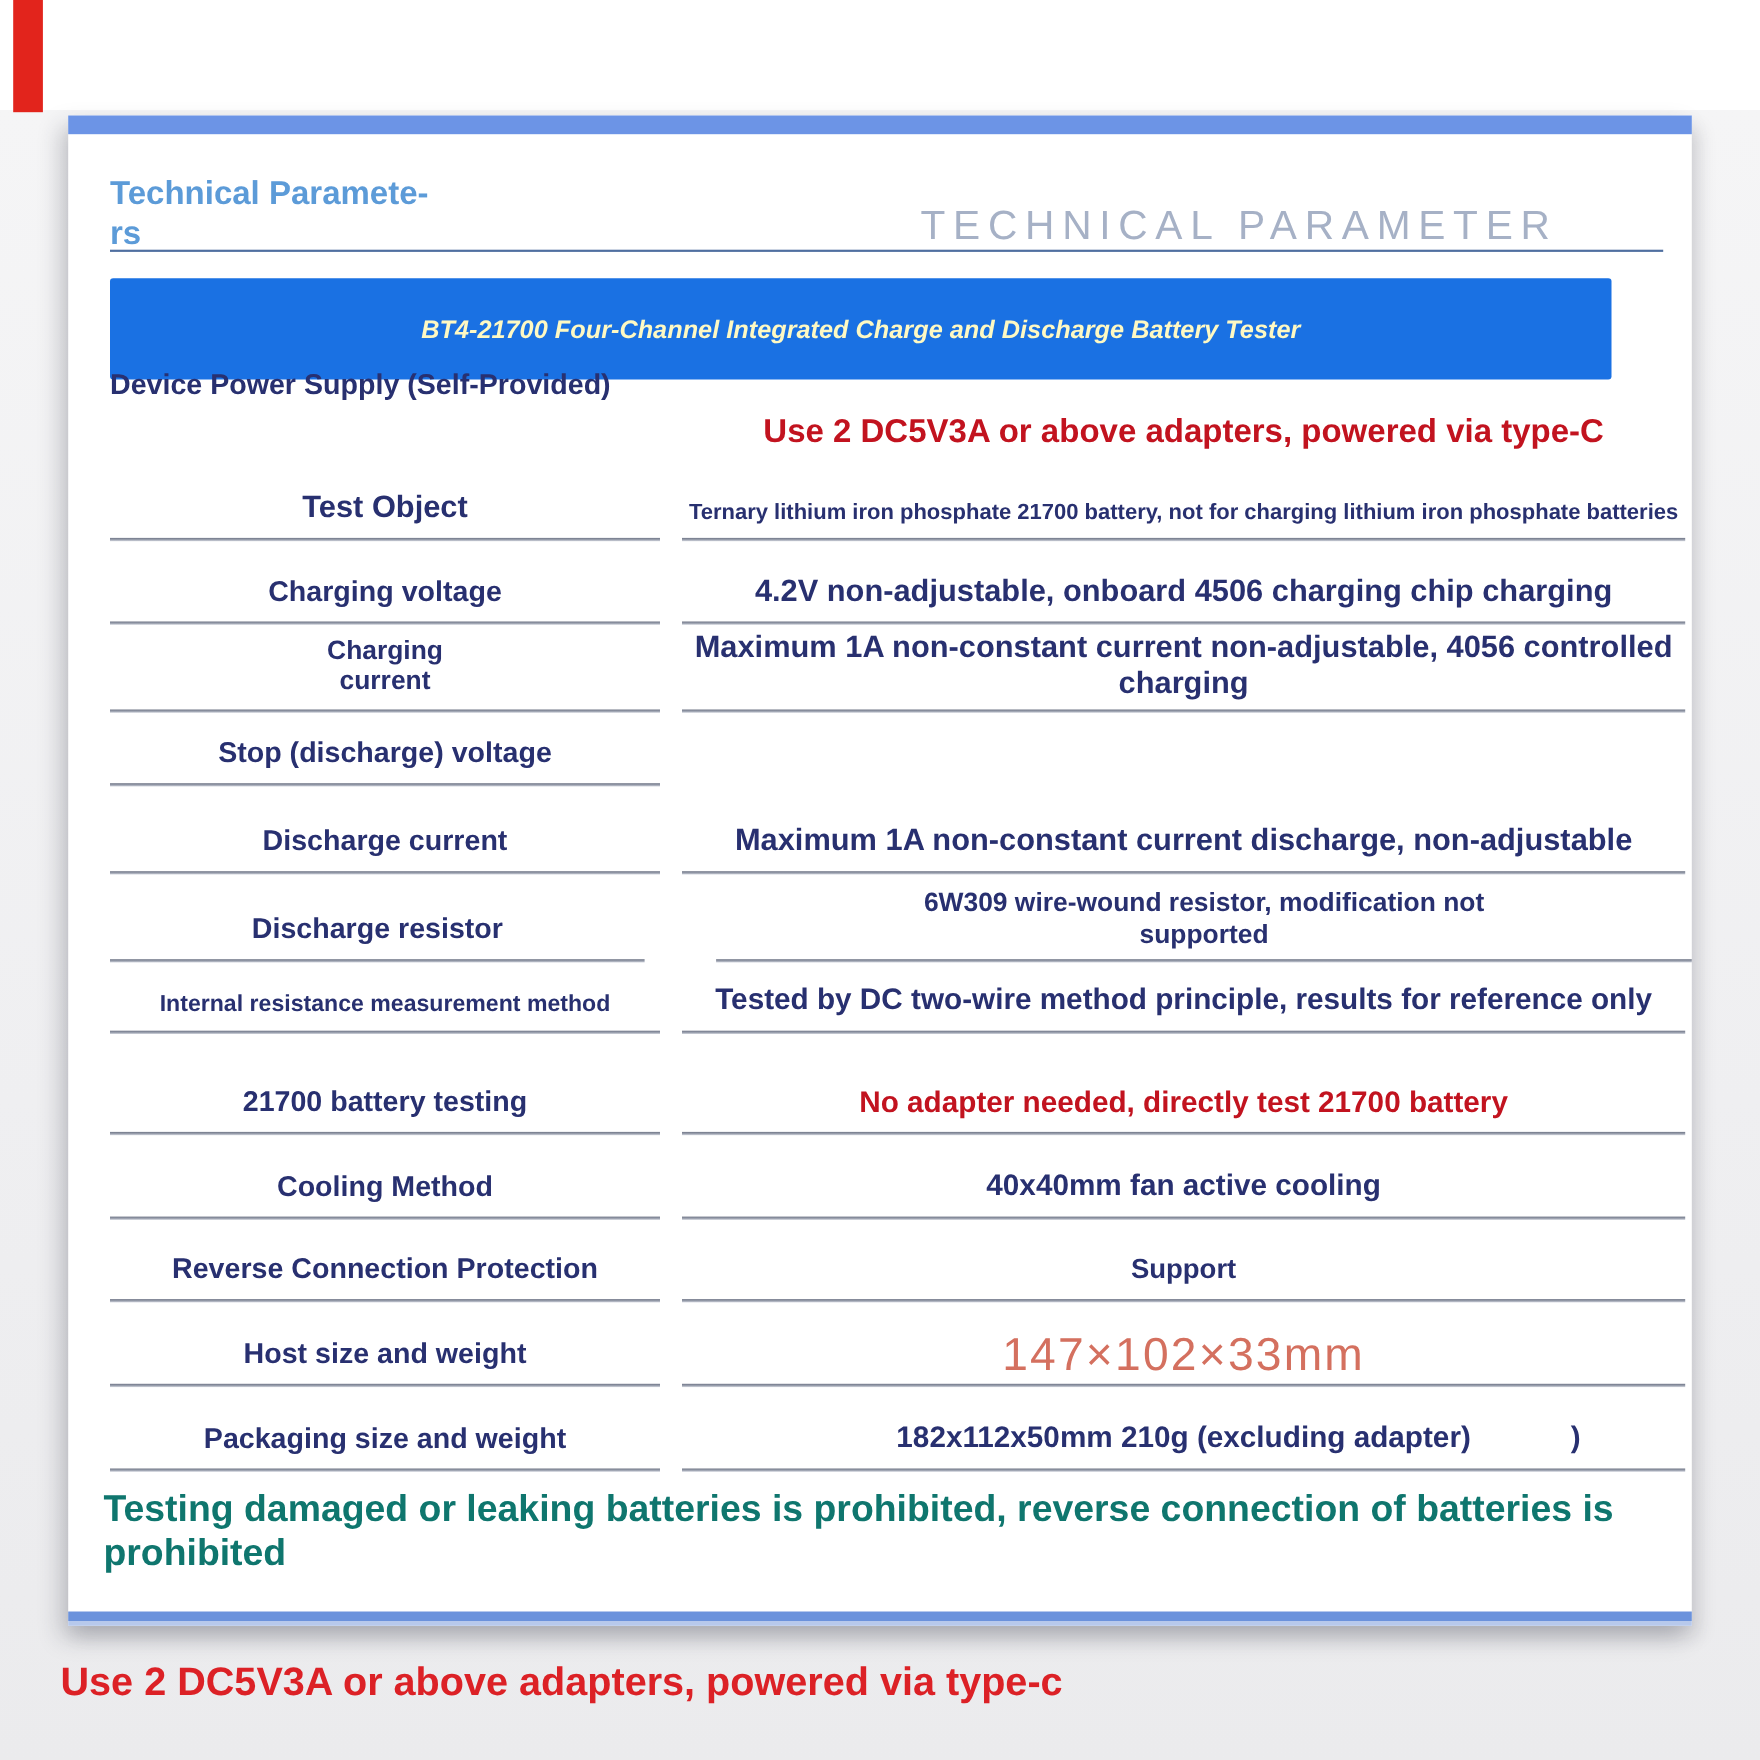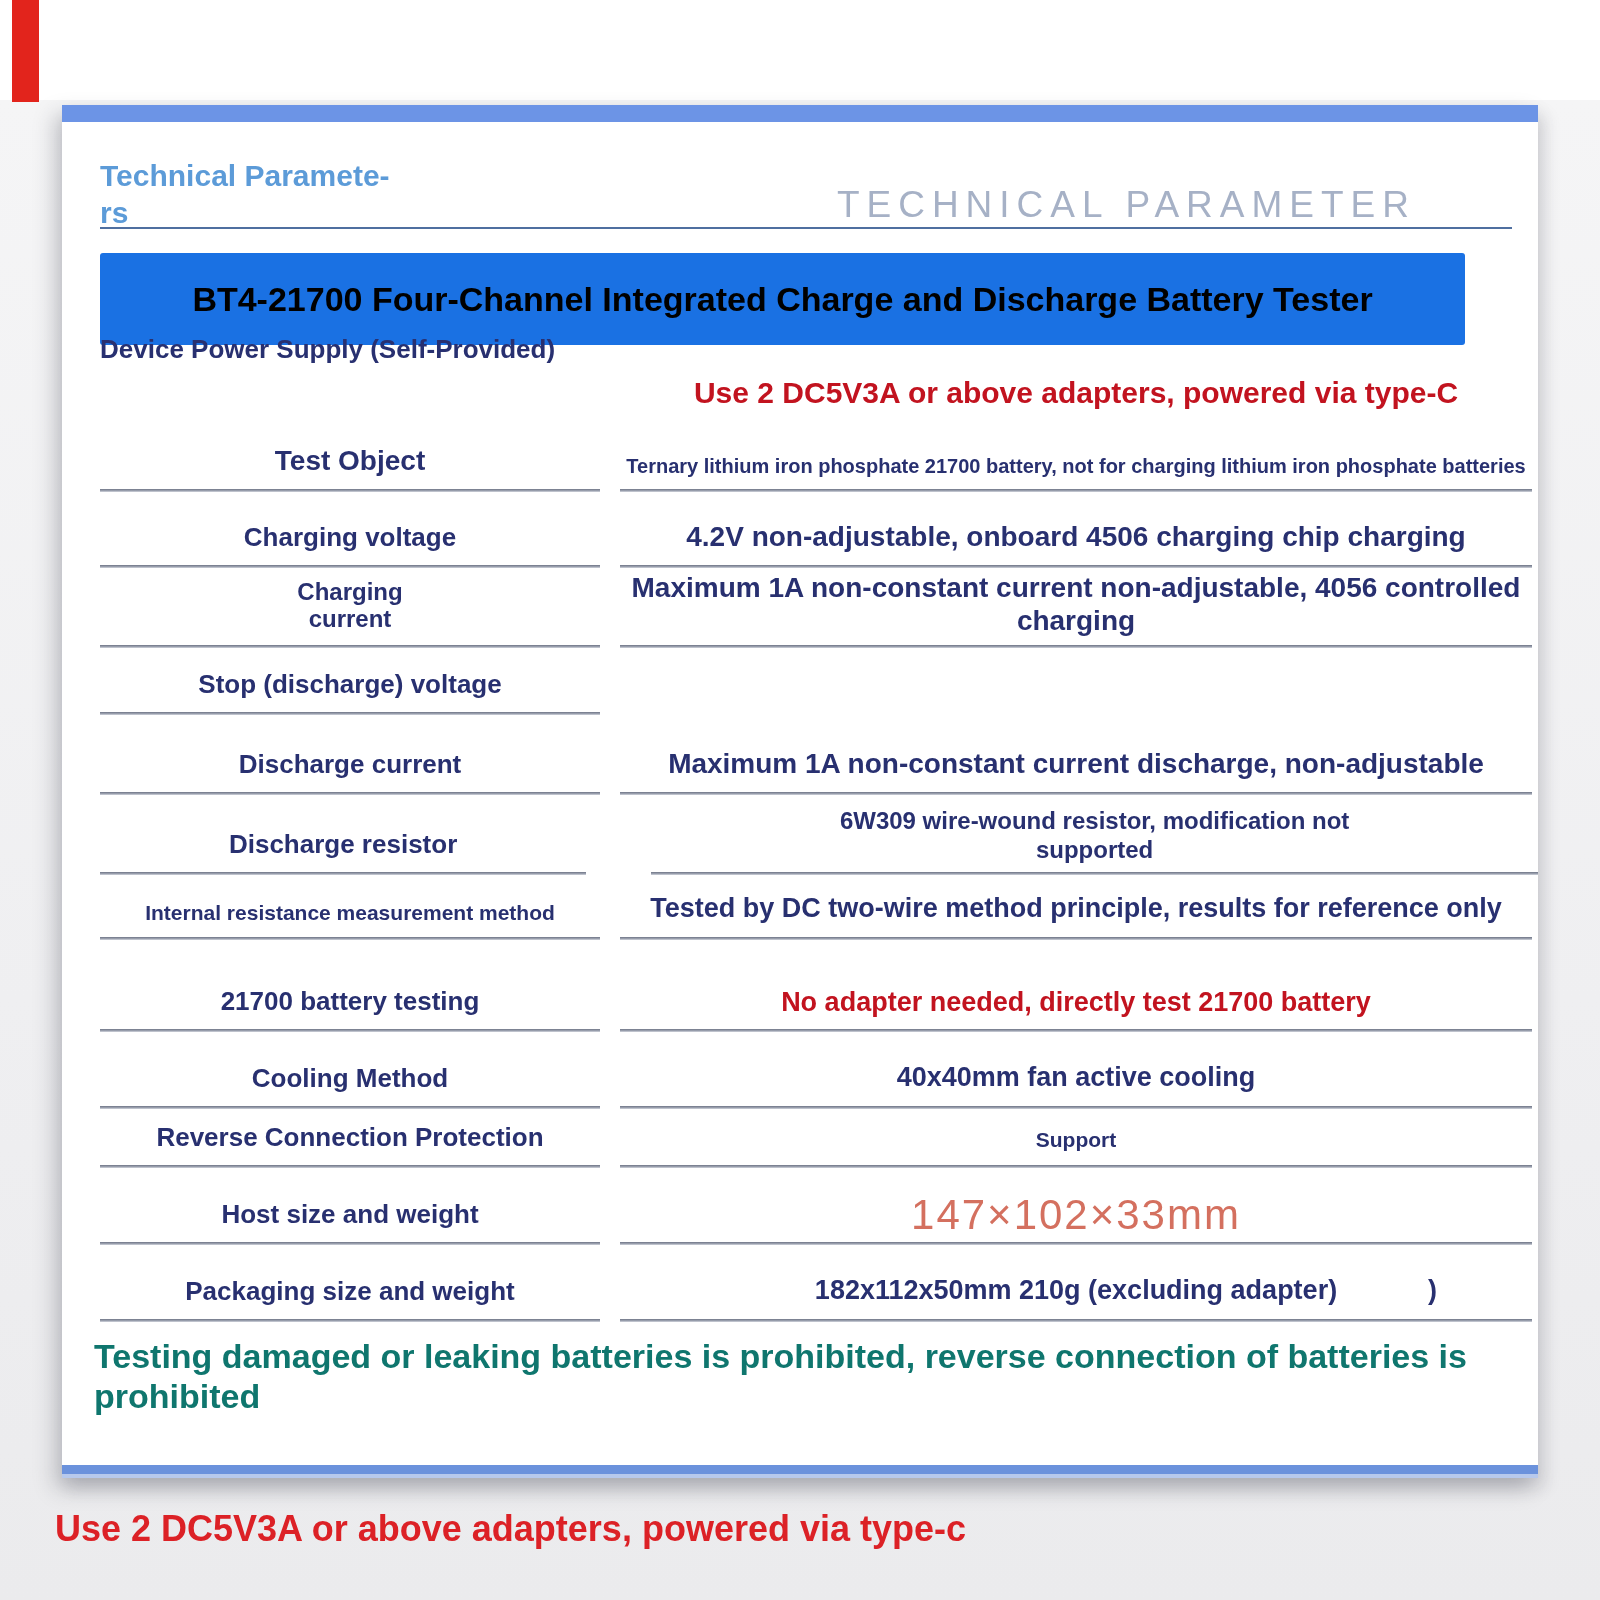--- a/index.html
+++ b/index.html
@@ -32,58 +32,58 @@
   }
   .header-rule{
     position:absolute;left:38px;right:26px;bottom:0;height:0;
     border-top:2px solid #4f6fa0;
   }
   .banner{
     margin:24px 73px 0 38px;height:92px;width:1365px;box-sizing:border-box;
     background:#1a71e3;border-radius:3px;
     display:flex;align-items:center;justify-content:center;
   }
-  .banner-text{color:#000000;font-size:34px;font-weight:700;white-space:nowrap;}
+  .banner-text{color:#fef9c3;font-size:23px;font-weight:700;white-space:nowrap;font-style:italic;}
   .spec-table{margin-top:0;}
   .row{display:flex;}
   .cell{display:flex;flex-direction:column;justify-content:flex-end;align-items:center;}
   .col-label{width:500px;margin-left:38px;}
   .col-value{width:912px;margin-left:20px;}
   .line{height:3px;width:100%;background:linear-gradient(180deg,#6f7586 0%,#9aa0ae 55%,#d3d6de 100%);}
   .noline .line{visibility:hidden;}
   .lbl{
     color:#283070;font-weight:700;font-size:26px;text-align:center;
     margin-bottom:12px;line-height:1.15;
   }
   .val{
     color:#283070;font-weight:700;font-size:27px;text-align:center;
     margin-bottom:12px;line-height:1.18;position:relative;width:100%;
   }
   .val-inner{display:inline-block;}
   
   .r1{height:80px;}  .r2{height:67px;} .r3{height:76px;} .r4{height:80px;}
   .r5{height:67px;}  .r6{height:80px;} .r7{height:80px;gap:45px;} .r8{height:65px;}
-  .r9{height:92px;}  .r10{height:77px;}.r11{height:59px;}.r12{height:77px;}
+  .r9{height:92px;}  .r10{height:77px;}.r11{height:75px;}.r12{height:77px;}
   .r13{height:77px;}
   .r1 .col-label{align-items:flex-start;gap:48px;}
   .r1 .lbl{text-align:left;}
   .r1 .val{color:#c2131f;font-size:30px;}
   .r2 .lbl{font-size:28px;}
   .r2 .val{font-size:20px;white-space:nowrap;margin-bottom:10px;}
   .r3 .val{font-size:28px;}
   .r4 .lbl{font-size:24px;max-width:160px;}
   .r4 .val{font-size:28px;margin-bottom:8px;}
   .r4 .val-inner{max-width:930px;}
   .r5 .val{color:#603434;font-size:28px;}
   .r6 .val{font-size:28px;}
   .r7 .val{font-size:24px;margin-bottom:8px;}
   .r7 .val-inner{max-width:560px;}
   .r8 .lbl{font-size:21px;}
   .r9 .val{color:#c2131f;margin-bottom:10px;}
-  .r11 .val{font-size:21px;}
+  .r11 .val{font-size:25px;}
   .r12 .val{color:#d4705f;font-size:42px;font-weight:400;letter-spacing:2px;margin-bottom:2px;}
   .r13 .suffix{position:absolute;right:95px;bottom:0;font-size:27px;color:#283070;font-weight:700;}
   .warning{
     margin:14px 60px 0 32px;
     color:#0f766e;font-size:34px;font-weight:700;line-height:1.18;max-width:1400px;
   }
   .bottombar{
     position:absolute;left:0;bottom:0;width:100%;height:13px;
     background:linear-gradient(180deg,#6b92dc 0%,#6b92dc 69%,#b7c9ec 69%,#b7c9ec 100%);
   }

